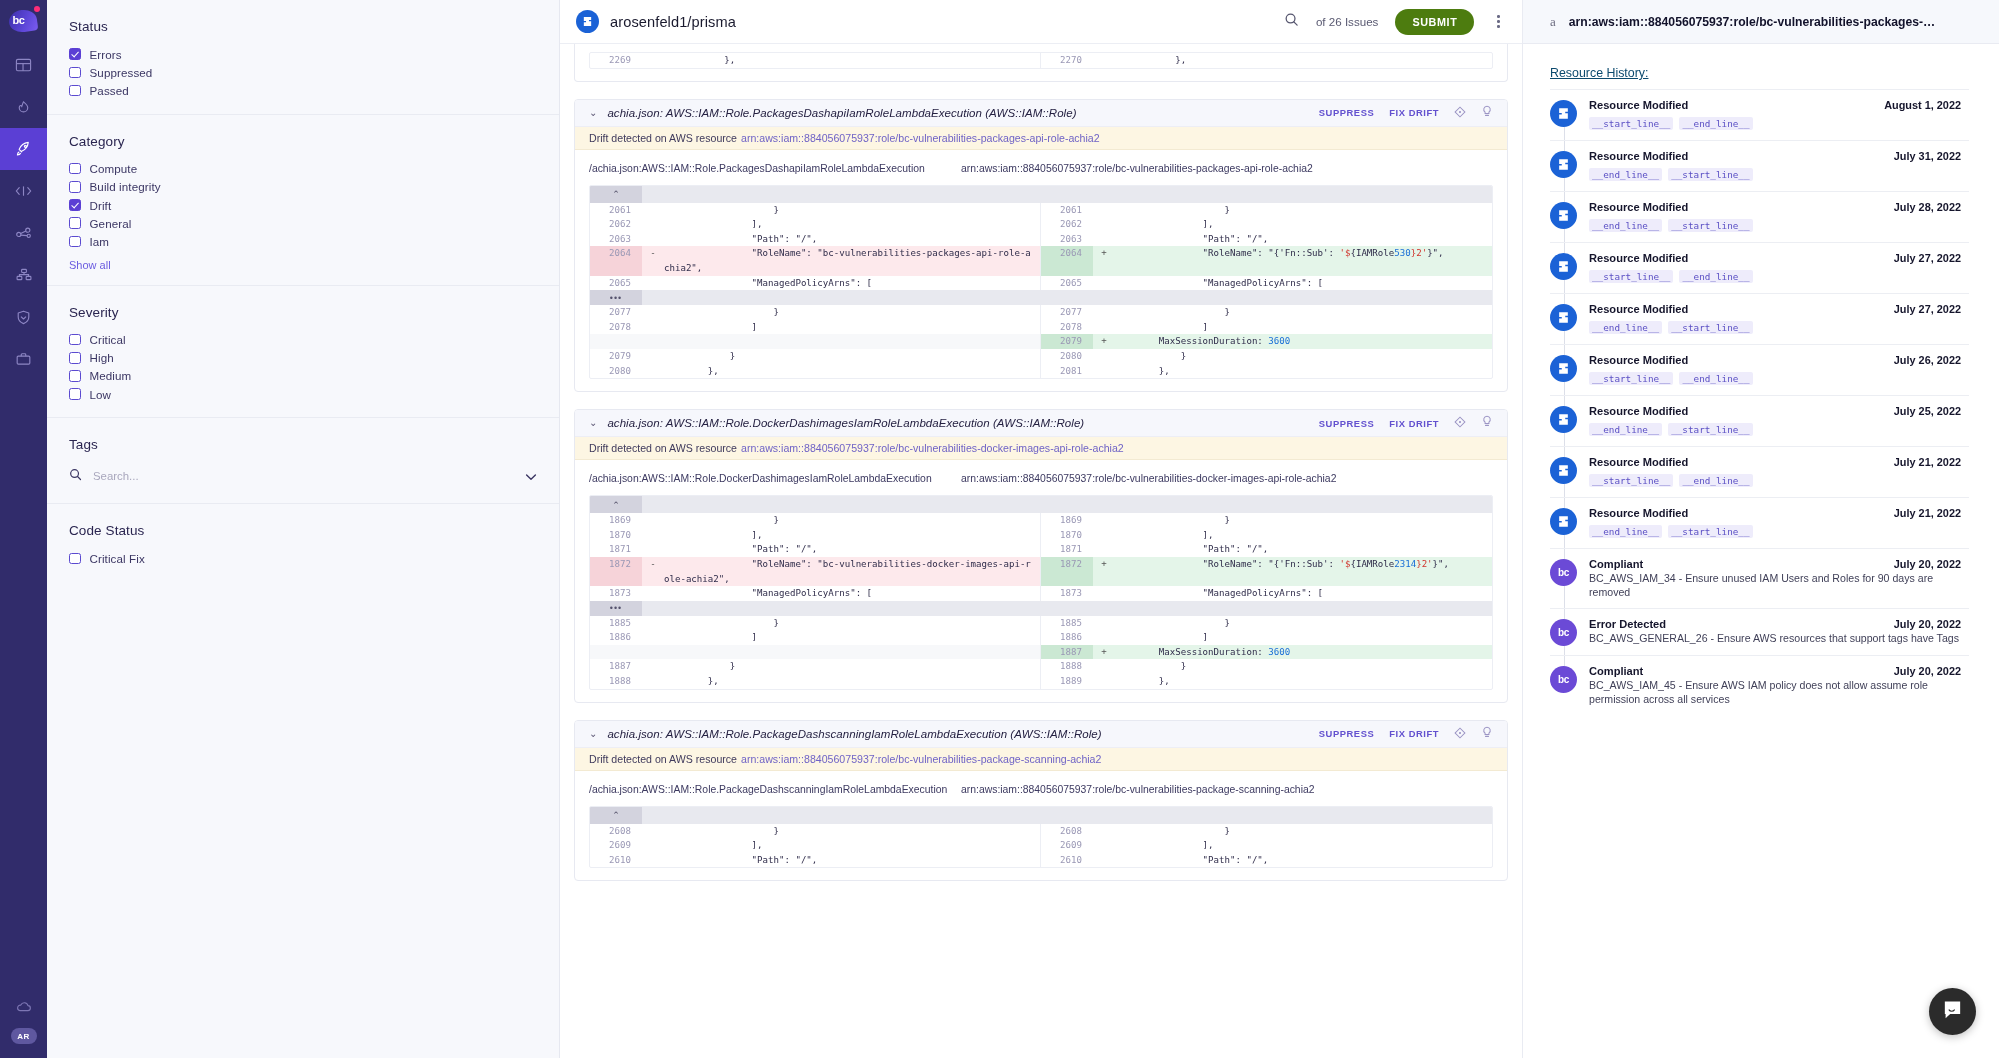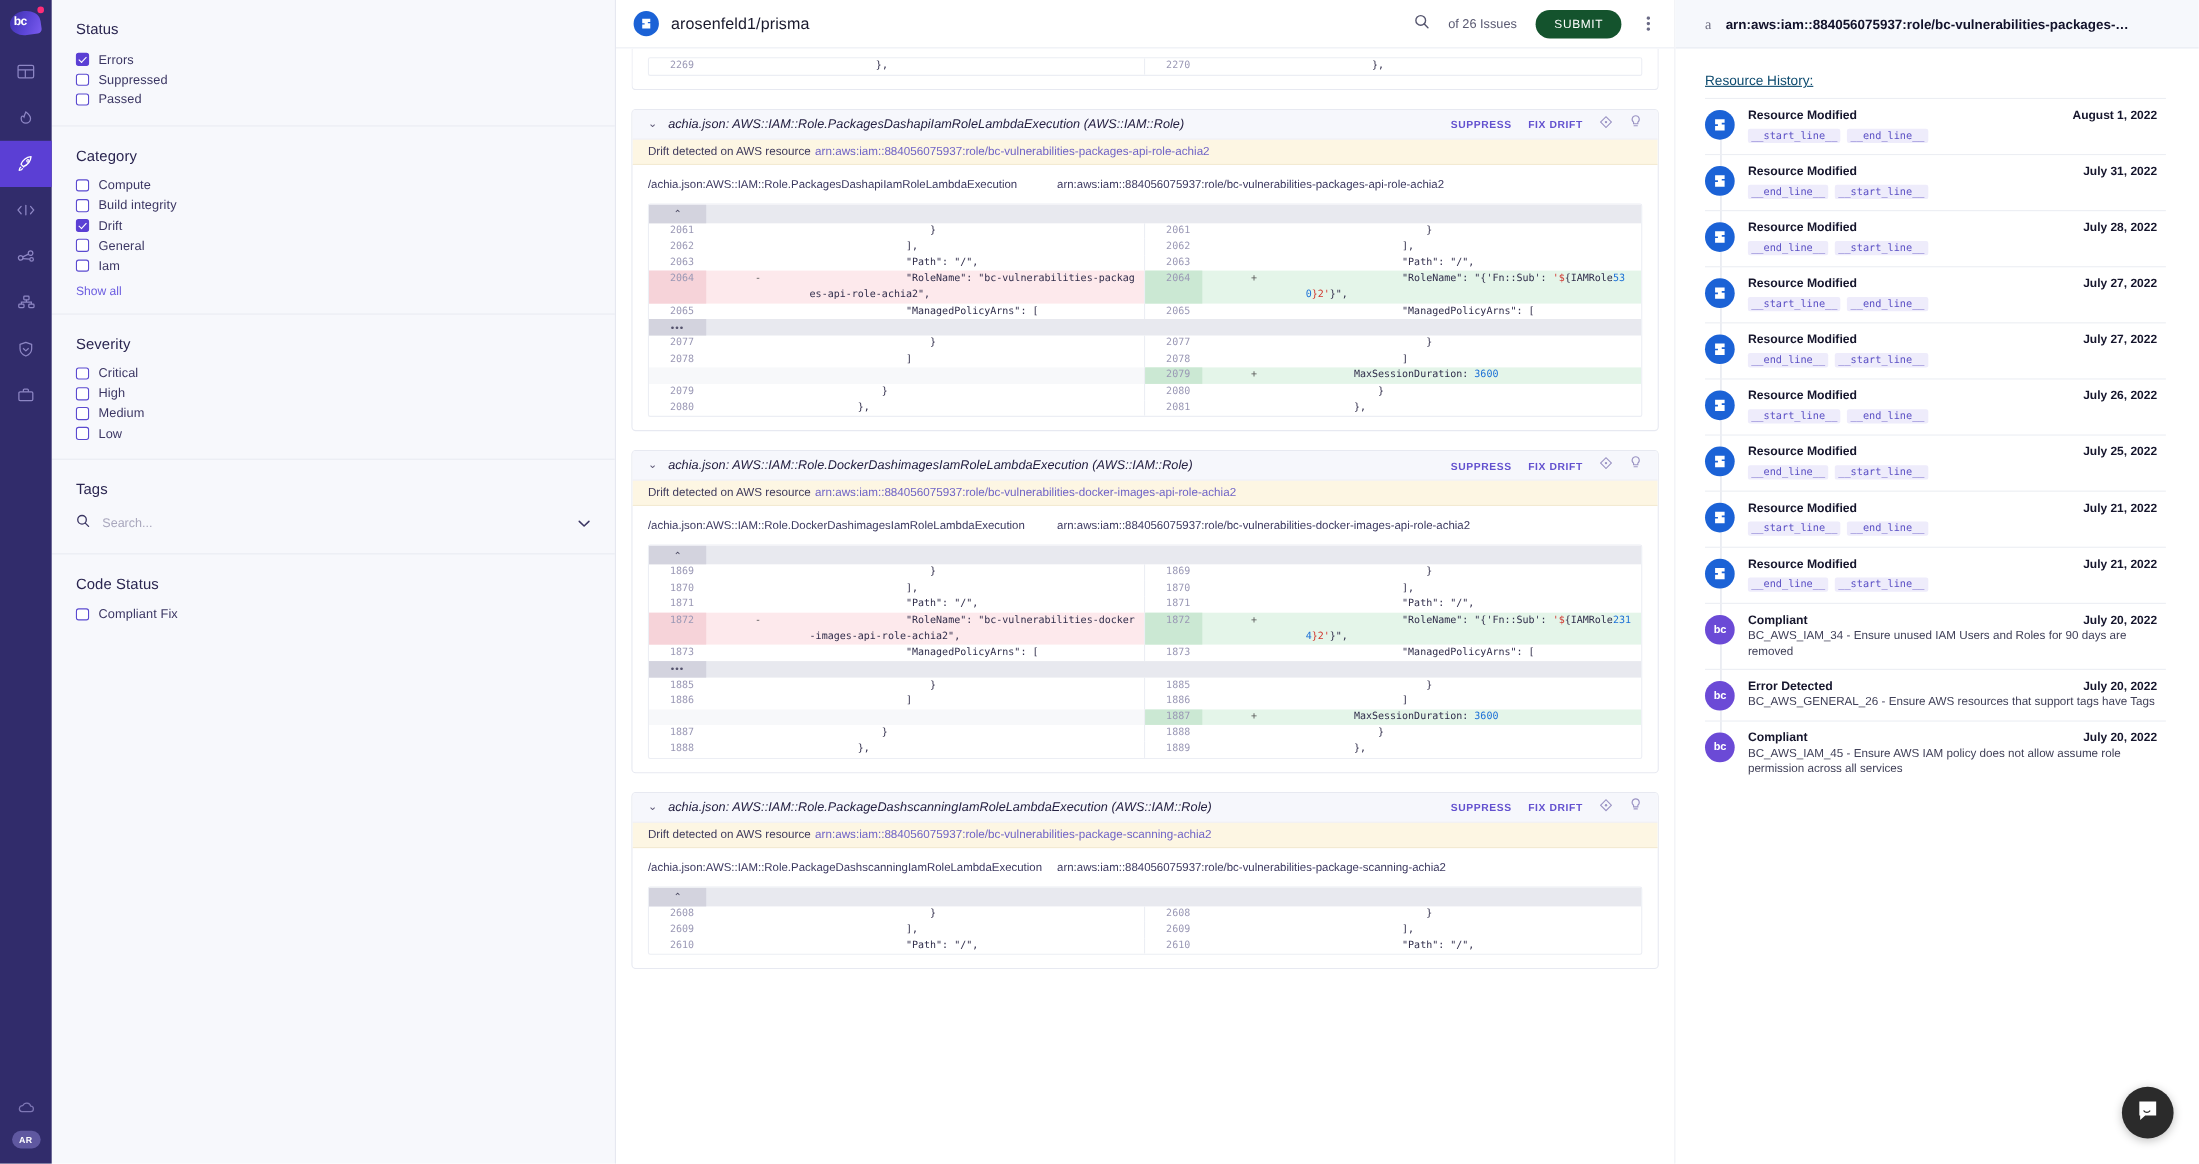--- a/index.html
+++ b/index.html
@@ -78,22 +78,22 @@
     display: flex; align-items: center; padding: 0 16px; position: relative; z-index: 5;
   }
   .repo-badge {
     width: 23px; height: 23px; border-radius: 50%; background: #1b62d6;
     display:flex; align-items:center; justify-content:center; flex:0 0 23px;
   }
   .repo-name { font-size: 14.6px; color: #1a1a2e; margin-left: 11px; letter-spacing:0.1px; }
   .top-right { margin-left: auto; display:flex; align-items:center; gap: 17px; }
   .issue-count { font-size: 11.6px; color: #5a5a72; white-space: nowrap; }
   .submit-btn {
-    background: #14532d; color: #fff; border: none; border-radius: 14px;
-    font-size: 10.8px; font-weight: normal; letter-spacing: 0.6px; padding: 7px 17px; cursor: pointer;
+    background: #4d7c0f; color: #fff; border: none; border-radius: 14px;
+    font-size: 10.8px; font-weight: bold; letter-spacing: 0.6px; padding: 7px 17px; cursor: pointer;
   }
   .kebab { display:flex; flex-direction:column; gap:2.4px; cursor:pointer; padding: 3px 6px; }
   .kebab i { width: 2.6px; height: 2.6px; border-radius:50%; background:#6a6a85; display:block; }
 
   
   .body-scroll { flex: 1 1 auto; position: relative; overflow: hidden; background: #fff; }
   .content { padding: 0 14px; }
 
   .card {
     border: 1px solid #e7e9f1; border-radius: 4px; background:#fff; margin-bottom: 17px; overflow:hidden;
@@ -115,21 +115,21 @@
 
   .diff-paths {
     display:flex; padding: 13px 14px 11px 14px; font-size: 10.4px; color: #3c3960;
   }
   .diff-paths .p1 { width: 372px; flex: 0 0 372px; }
   .diff-table { margin: 0 14px 12px 14px; border: 1px solid #eceef4; border-radius: 2px; overflow:hidden; }
   .collapse-bar { display:flex; height: 17px; background: #e8e9ef; }
   .collapse-bar .gut { width: 52px; flex:0 0 52px; background: #d3d3de; color:#4c4a63; font-size:9px; display:flex; align-items:center; justify-content:center; cursor:pointer; }
   .collapse-bar .rest { flex:1; }
   .drow { display:flex; font-family: "DejaVu Sans Mono", monospace; font-size: 9.1px; line-height: 14.6px; }
-  .dside { width: 50%; display:flex; min-height: 14.6px; gap: 36px; }
+  .dside { width: 50%; display:flex; min-height: 14.6px; }
   .dside.left { border-right: 1px solid #eceef4; }
   .lno { width: 52px; flex:0 0 52px; text-align:right; padding-right: 11px; color: #9a98b5; user-select:none; }
   .sign { width: 22px; flex:0 0 22px; text-align:center; color:#555; }
   .code { flex:1; white-space: pre-wrap; color: #2f2c4a; padding-right: 6px; word-break: break-all; }
   .drow.del .dside.left .lno { background: #f6d3d9; }
   .drow.del .dside.left { background: #fde9ec; }
   .drow.add .dside.right .lno { background: #cbe8d3; }
   .drow.add .dside.right { background: #e4f5e9; }
   .drow.empty .dside.left { background: #f7f8fa; }
   .tok-str { color: #d0342c; }
@@ -355,21 +355,21 @@
               <polyline points="1.6,2 6,6.2 10.4,2"></polyline>
             </svg>
         </span>
       </div>
     </div>
 
     <div class="filter-section">
       <div class="filter-title">Code Status</div>
       <div class="cb-row">
         <span class="cb"></span>
-        <span class="cb-label">Compliant Fix</span>
+        <span class="cb-label">Critical Fix</span>
       </div>
     </div>
   </div>
 
   <div class="main">
     <div class="topbar">
       <div class="repo-badge">
         <svg width="11" height="11" viewBox="0 0 12 12">
             <path d="M2 1.2h8v3.1H7.6v1.4H10V10.8H2V6.9h2.4V5.5H2z" fill="#fff"></path>
           </svg>

